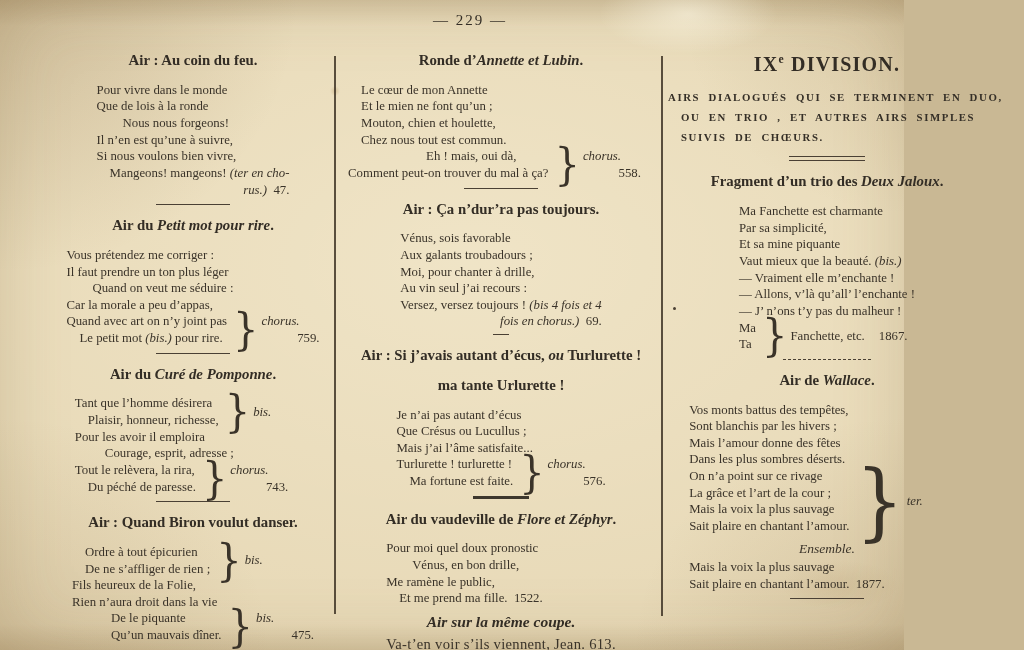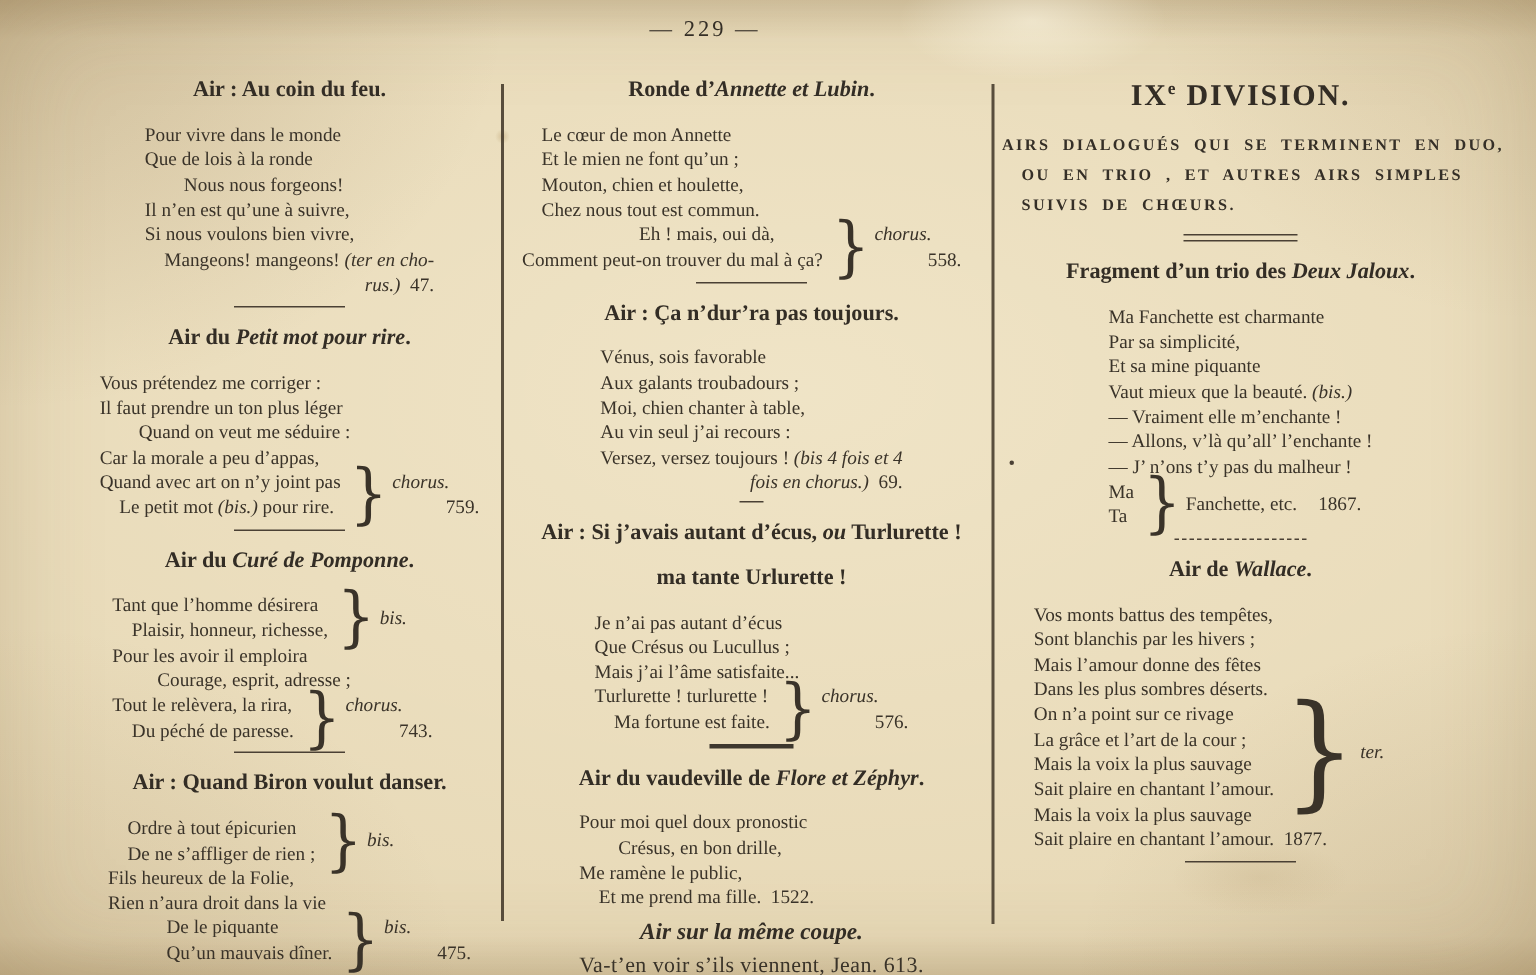--- a/index.html
+++ b/index.html
@@ -1,18 +1,18 @@
 <!DOCTYPE html>
 <html><head>
 <meta charset="utf-8">
 <style>
   html,body{margin:0;padding:0;}
   body{width:1024px;height:650px;overflow:hidden;background:#c9b894;}
   .page{
-    position:relative;width:1024px;height:650px;
+    position:relative;width:904px;height:650px;
     font-family:"Liberation Serif","DejaVu Serif",serif;
     color:#3a3329;
     background:
       radial-gradient(55% 70% at 0% 0%, rgba(110,80,40,.22), rgba(0,0,0,0) 60%),
       radial-gradient(45% 60% at 100% 0%, rgba(120,90,45,.14), rgba(0,0,0,0) 55%),
       radial-gradient(50% 60% at 100% 100%, rgba(110,80,40,.16), rgba(0,0,0,0) 60%),
       radial-gradient(50% 60% at 0% 100%, rgba(110,80,40,.14), rgba(0,0,0,0) 60%),
       radial-gradient(130% 110% at 52% 40%, rgba(255,249,228,.38), rgba(0,0,0,0) 65%),
       linear-gradient(180deg, rgba(120,90,45,.20), rgba(0,0,0,0) 4%, rgba(0,0,0,0) 96%, rgba(120,90,45,.16)),
       #e6d7b4;
@@ -225,21 +225,21 @@
         <div class="sep solid"></div>
       </div>
       <div class="section">
         <div class="stitle">
           <div class="tline"><span>Air : Ça n’dur’ra pas toujours.</span></div>
         </div>
         <div class="sbody">
           <div class="lgroup">
             <div class="line"><span>Vénus, sois favorable</span></div>
             <div class="line"><span>Aux galants troubadours ;</span></div>
-            <div class="line"><span>Moi, chien chanter à table,</span></div>
+            <div class="line"><span>Moi, pour chanter à drille,</span></div>
             <div class="line"><span>Au vin seul j’ai recours :</span></div>
             <div class="line"><span>Versez, versez toujours ! </span><span class="it">(bis 4 fois et 4</span></div>
             <div class="line right"><span class="it">fois en chorus.)</span><span>&nbsp;&nbsp;69.</span></div>
           </div>
         </div>
         <div class="sep tiny"></div>
       </div>
       <div class="section">
         <div class="stitle">
           <div class="tline"><span>Air : Si j’avais autant d’écus, </span><span class="it">ou</span><span> Turlurette !</span></div>
@@ -265,21 +265,21 @@
         </div>
         <div class="sep thick"></div>
       </div>
       <div class="section">
         <div class="stitle">
           <div class="tline"><span>Air du vaudeville de </span><span class="it">Flore et Zéphyr</span><span>.</span></div>
         </div>
         <div class="sbody">
           <div class="lgroup">
             <div class="line"><span>Pour moi quel doux pronostic</span></div>
-            <div class="line" style="margin-left: 26px;"><span>Crésus, en bon drille,</span></div>
+            <div class="line" style="margin-left: 26px;"><span>Vénus, en bon drille,</span></div>
             <div class="line"><span>Me ramène le public,</span></div>
             <div class="line" style="margin-left: 13px;"><span>Et me prend ma fille.&nbsp;&nbsp;1522.</span></div>
           </div>
           <div class="tsub">
             <div class="tline"><span class="it">Air sur la même coupe.</span></div>
           </div>
           <div class="lgroup big">
             <div class="line"><span>Va-t’en voir s’ils viennent, Jean. 613.</span></div>
           </div>
         </div>
@@ -344,20 +344,23 @@
               <div class="line"><span>On n’a point sur ce rivage</span></div>
               <div class="line"><span>La grâce et l’art de la cour ;</span></div>
               <div class="line"><span>Mais la voix la plus sauvage</span></div>
               <div class="line"><span>Sait plaire en chantant l’amour.</span></div>
             </div>
             <span class="brace" style="font-size: 76px;">}</span>
             <div class="bside center">
               <span class="blabel">ter.</span>
             </div>
           </div>
+          <div class="tsub2">
+            <div class="tline"><span class="it">Ensemble.</span></div>
+          </div>
           <div class="lgroup">
             <div class="line"><span>Mais la voix la plus sauvage</span></div>
             <div class="line"><span>Sait plaire en chantant l’amour.&nbsp;&nbsp;1877.</span></div>
           </div>
         </div>
         <div class="sep solid"></div>
       </div>
     </div>
 </div>
 

